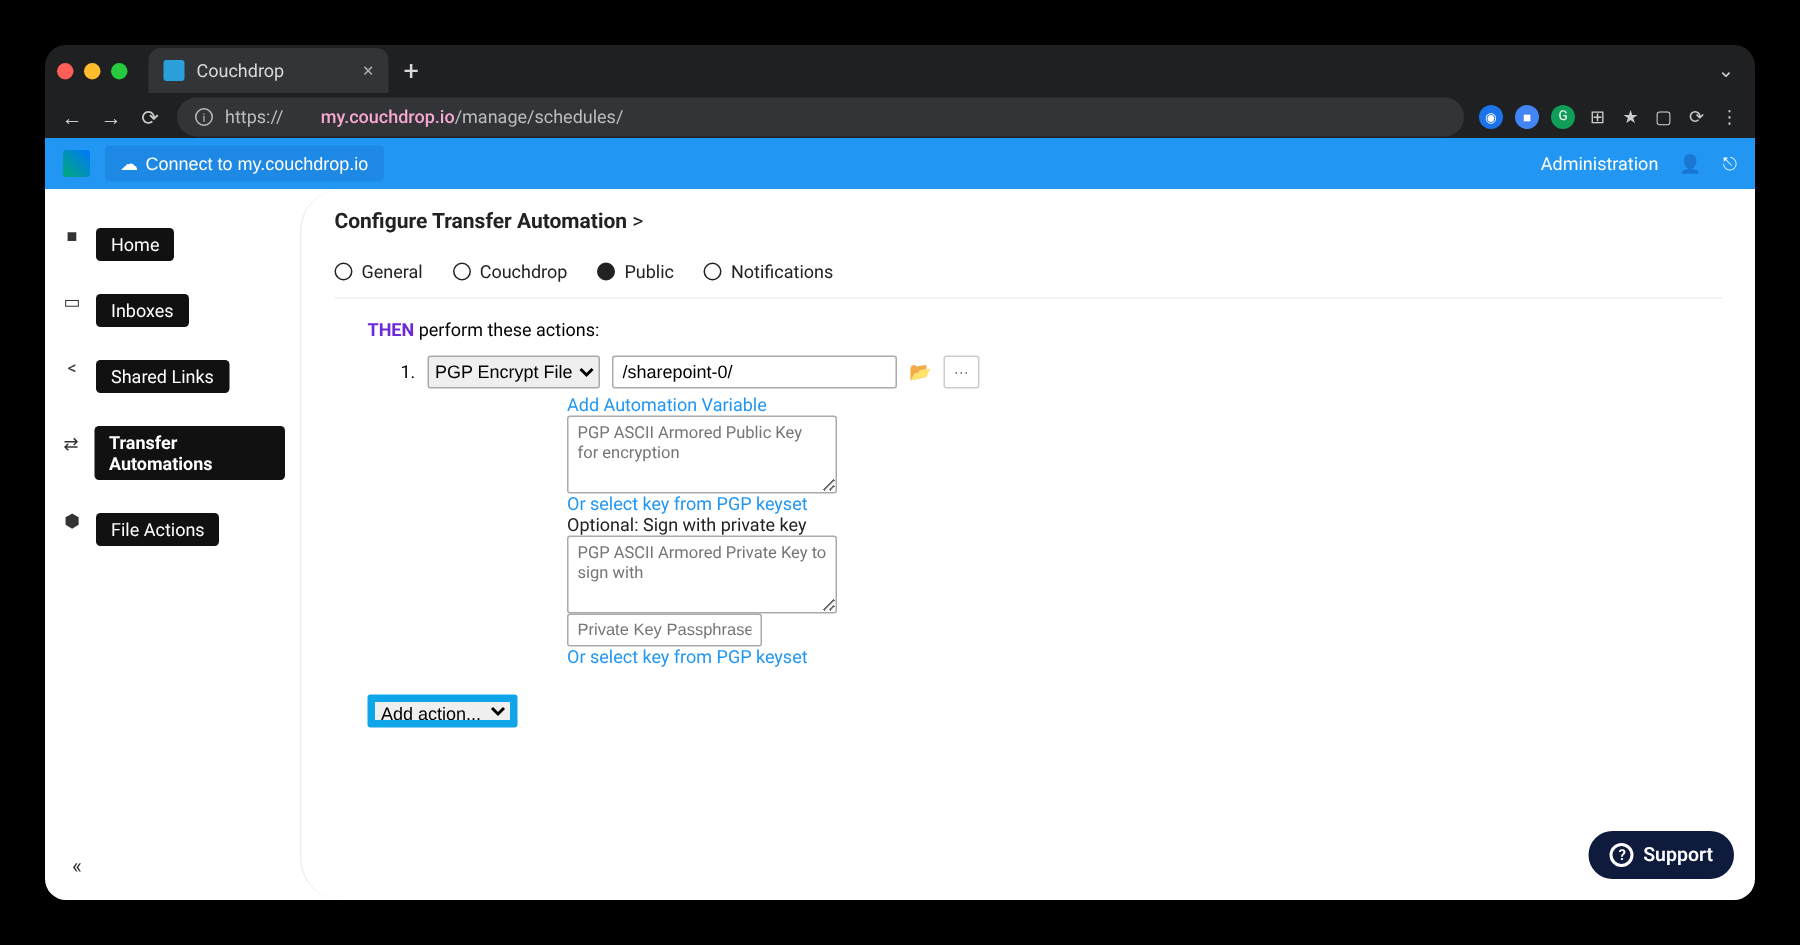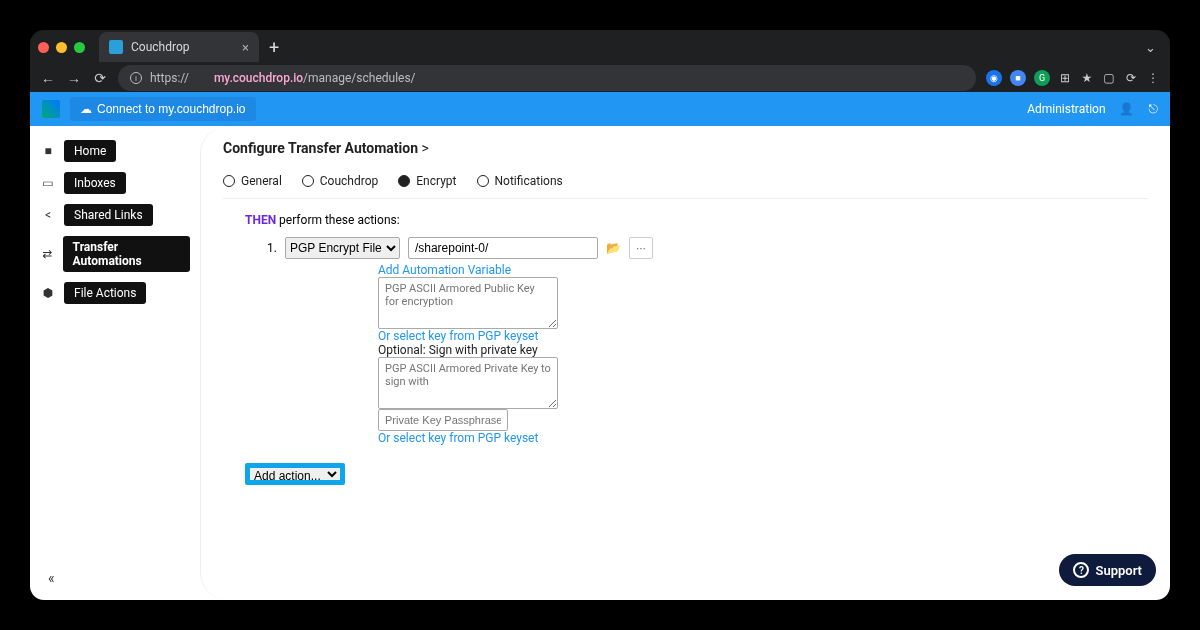--- a/index.html
+++ b/index.html
@@ -30,21 +30,21 @@
 .topbar { background: #2196f3; height: 34px; display: flex; align-items: center; padding: 0 12px; color: #fff; font-size: 12px; }
 .logo { width: 18px; height: 18px; margin-right: 10px; background: linear-gradient(45deg,#0a7,#07f); border-radius: 2px; }
 .connect-btn { background: #1e88e5; color: #fff; border-radius: 3px; padding: 5px 10px; font-size: 12px; display: flex; align-items: center; gap: 5px; border: none;}
 .topbar .sp { flex: 1; }
 .topbar .right { display: flex; align-items: center; gap: 14px; }
 
 .body { flex: 1; display: flex; overflow: hidden; }
 .sidebar { width: 170px; padding: 14px 10px; }
 .navitem { display: flex; align-items: center; gap: 8px; margin-bottom: 10px; }
 .navitem .ni-icon { width: 16px; color: #333; font-size: 12px; text-align: center; }
-.navitem .ni-label { background: #111; color: #fff; padding: 4px 10px; border-radius: 3px; font-size: 12px; }
+.navitem .ni-label { background: #111; color: #fff; padding: 4px 10px; border-radius: 3px; font-size: 12px; margin-top: 12px; }
 .navitem.active .ni-label { font-weight: 700; }
 .collapse { position: absolute; bottom: 14px; left: 18px; font-size: 14px; color: #333; }
 
 .main { flex: 1; padding: 14px 22px; overflow-y: auto; border-left: 1px solid #eee; border-radius: 28px; }
 .page-title { font-size: 14px; font-weight: 700; color: #222; margin-bottom: 18px; }
 .page-title .arrow { font-weight: 400; }
 .steps { display: flex; gap: 20px; font-size: 12px; margin-bottom: 8px; }
 .step { display: flex; align-items: center; gap: 6px; color: #222; text-align: right; }
 .step .circ { width: 12px; height: 12px; border: 1.5px solid #222; border-radius: 50%; display: inline-block; }
 .step.filled .circ { background: #222; }
@@ -159,21 +159,21 @@
           <div class="step">
               <span class="circ"></span>
               <span>General</span>
             </div>
           <div class="step">
               <span class="circ"></span>
               <span>Couchdrop</span>
             </div>
           <div class="step filled">
               <span class="circ"></span>
-              <span>Encrypt</span>
+              <span>Public</span>
             </div>
           <div class="step">
               <span class="circ"></span>
               <span>Notifications</span>
             </div>
         </div>
         <div class="divider"></div>
 
         <div class="then">
           <span class="then-blue">THEN</span>

